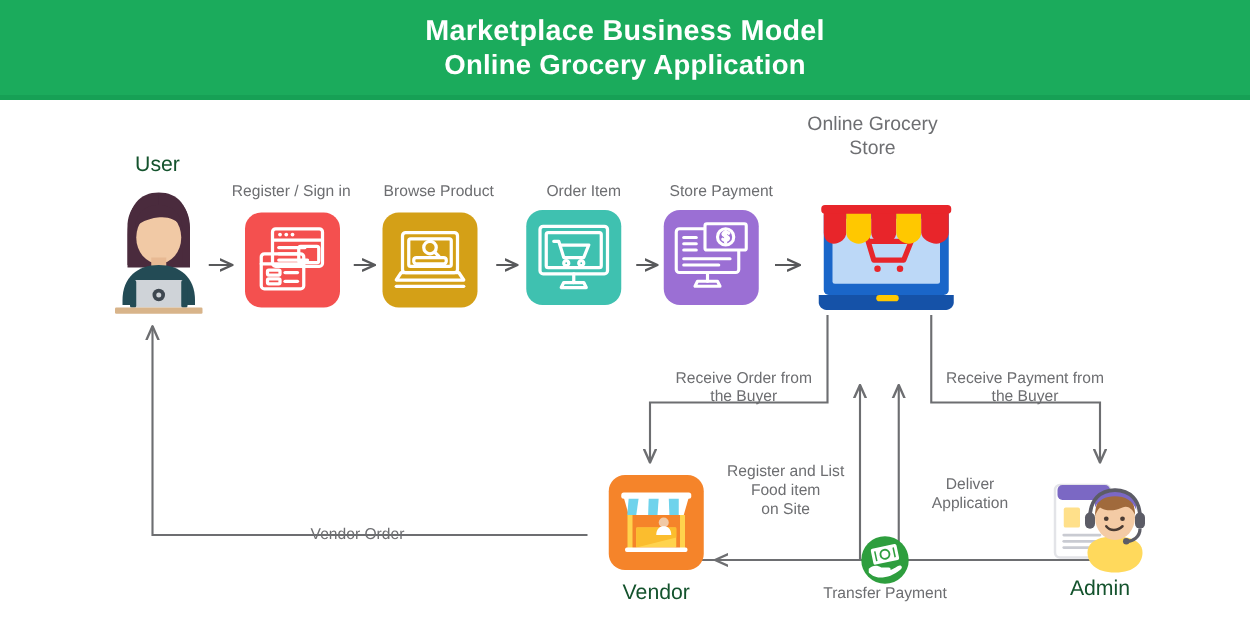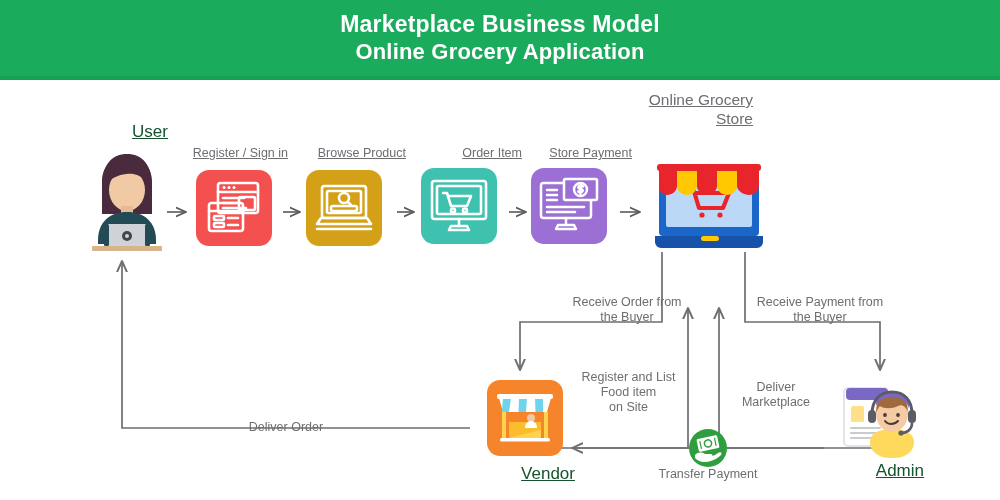--- a/index.html
+++ b/index.html
@@ -27,22 +27,22 @@
   .header-underline{
     position:absolute;left:0;top:76px;width:1000px;height:4px;background:#16a055;
   }
 
   
   .canvas{position:absolute;left:0;top:80px;width:1000px;height:420px;background:#fff;}
   svg.wires{position:absolute;left:0;top:0;width:1000px;height:420px;pointer-events:none;}
 
   .node{position:absolute;}
   .cap{
-    position:absolute;text-align:right;color:#6d6e71;
-    font-size:12.5px;line-height:15px;white-space:nowrap;text-decoration:underline;
+    position:absolute;text-align:center;color:#6d6e71;
+    font-size:12.5px;line-height:15px;white-space:nowrap;
   }
   .cap.big{font-size:17px;color:#14532d;}
   .cap.store{font-size:15.5px;line-height:19px;color:#6d6e71;white-space:normal;width:110px;}
 
   .wirelabel{
     position:absolute;color:#6d6e71;font-size:12.5px;line-height:15px;text-align:center;
   }
 
   
   .card{
@@ -303,43 +303,43 @@
         <g transform="rotate(-12 20 18)">
           <rect x="10" y="9" width="21" height="13" rx="1.5" fill="#ffffff"></rect>
           <circle cx="20.5" cy="15.5" r="3.6" fill="none" stroke="#2e9e3e" stroke-width="1.5"></circle>
           <line x1="13" y1="11.5" x2="13" y2="19.5" stroke="#2e9e3e" stroke-width="1.2"></line>
           <line x1="28" y1="11.5" x2="28" y2="19.5" stroke="#2e9e3e" stroke-width="1.2"></line>
         </g>
         <path d="M7,27 C10,24 14,24 17,26 L23,26 C25,26 25,29 23,29 L17,29 C22,29 26,28 30,25 C33,23 35,26 32,28 C27,32 22,34 16,34 C12,34 9,32 7,30 Z" fill="#ffffff"></path>
       </svg>
     </div>
 
-    <div class="wirelabel" style="left:552px;top:215px;width:150px;">
+    <div class="wirelabel" style="left:520px;top:215px;width:150px;">
       <div>Receive Order from</div>
       <div>the Buyer</div>
     </div>
 
     <div class="wirelabel" style="left:740px;top:215px;width:160px;">
       <div>Receive Payment from</div>
       <div>the Buyer</div>
     </div>
 
     <div class="wirelabel" style="left:566px;top:290px;width:125px;">
       <div>Register and List</div>
       <div>Food item</div>
       <div>on Site</div>
     </div>
 
     <div class="wirelabel" style="left:728px;top:300px;width:96px;">
       <div>Deliver</div>
-      <div>Marketplace</div>
+      <div>Application</div>
     </div>
 
     <div class="wirelabel" style="left:222px;top:340px;width:128px;">
-      <div>Deliver Order</div>
+      <div>Vendor Order</div>
     </div>
 
     <div class="wirelabel" style="left:634px;top:387px;width:148px;">
       <div>Transfer Payment</div>
     </div>
 
   </div>
 </div>
 
 </body></html>

